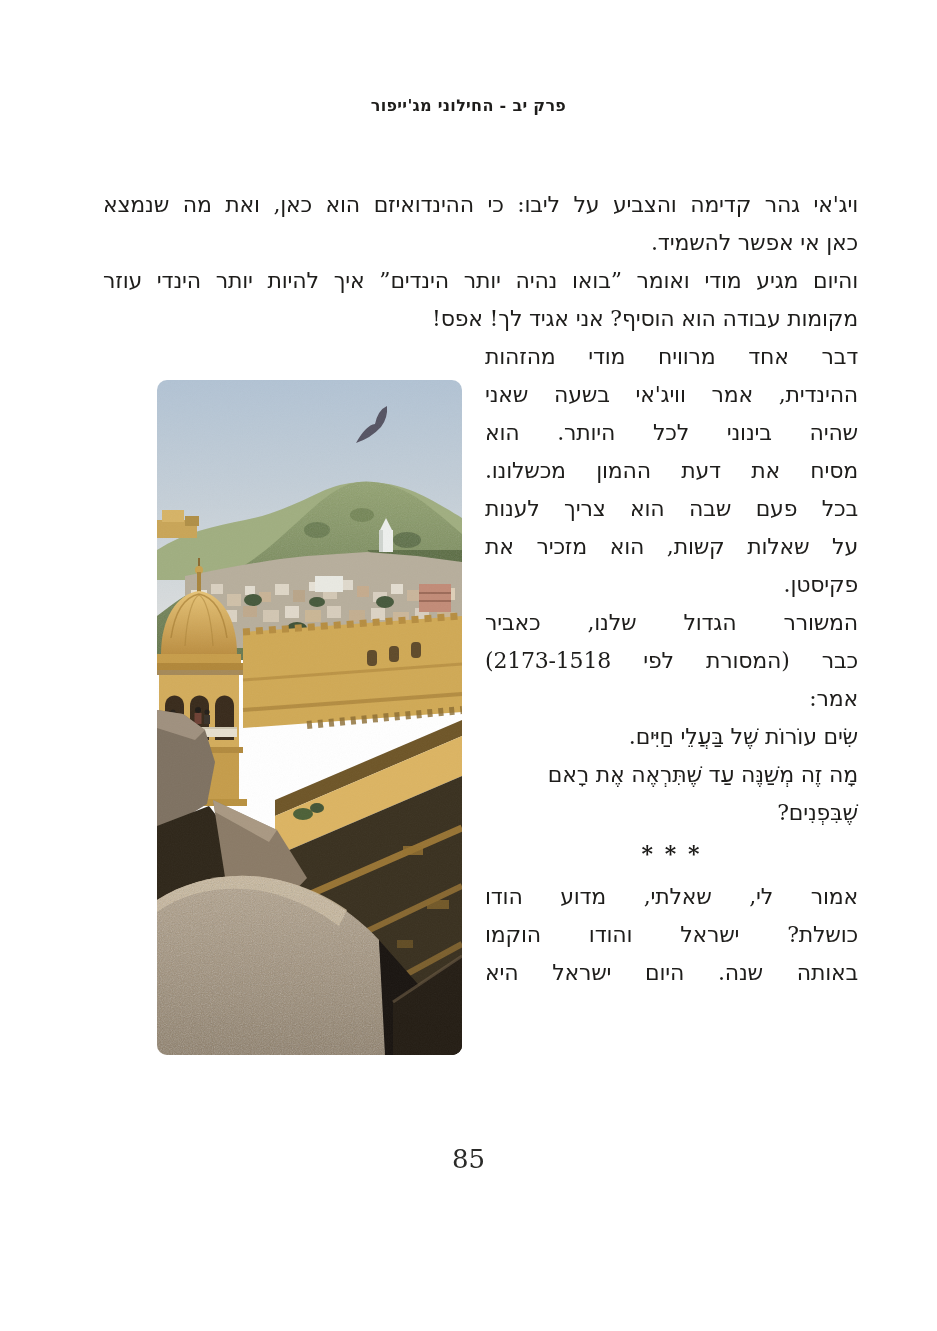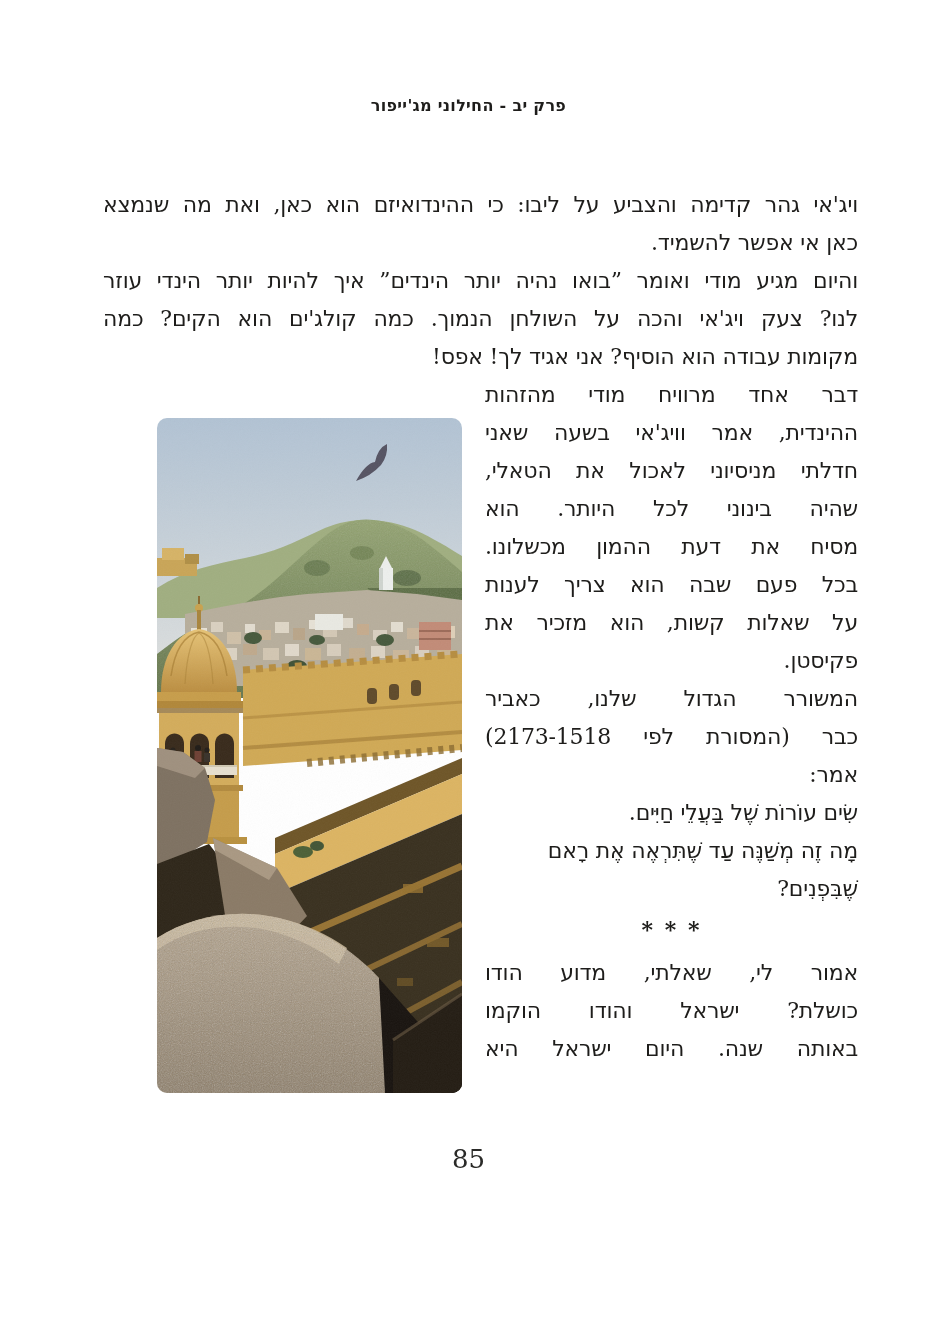--- a/index.html
+++ b/index.html
@@ -25,21 +25,20 @@
 
 <div class="page">
 
   <div class="header">פרק יב  -  החילוני מג'ייפור</div>
 
   <div class="content">
 
     <div class="ln j">ויג'אי גהר קדימה והצביע על ליבו: כי ההינדואיזם הוא כאן, ואת מה שנמצא</div>
     <div class="ln r">כאן אי אפשר להשמיד.</div>
     <div class="ln j">והיום מגיע מודי ואומר ”בואו נהיה יותר הינדים” איך להיות יותר הינדי עוזר</div>
-    <div class="ln j">לנו? צעק ויג'אי והכה על השולחן הנמוך. כמה קולג'ים הוא הקים? כמה</div>
     <div class="ln r">מקומות עבודה הוא הוסיף? אני אגיד לך! אפס!</div>
 
     <div class="photo">
       <svg viewBox="0 0 305 675" width="305" height="675" xmlns="http://www.w3.org/2000/svg">
         <defs>
           <linearGradient id="gsky" x1="0" y1="0" x2="0" y2="1">
             <stop offset="0" stop-color="#b2c3d4"></stop>
               <stop offset="0.6" stop-color="#c9d2d9"></stop>
               <stop offset="1" stop-color="#dadddd"></stop>
           </linearGradient>
@@ -213,21 +212,20 @@
           <path d="M236 622 L305 576 L305 675 L236 675 Z" fill="#241d14"></path>
           <path d="M236 622 L305 576" stroke="#6a5a42" stroke-width="3" opacity="0.6" fill="none"></path>
         </g>
 
         <rect x="0" y="0" width="305" height="675" filter="url(#grain)" opacity="0.05"></rect>
       </svg>
     </div>
 
     <div class="ln j">דבר אחד מרוויח מודי מהזהות</div>
     <div class="ln j">ההינדית, אמר וויג'אי בשעה שאני</div>
-    <div class="ln j">חדלתי מניסיוני לאכול את הטאלי,</div>
     <div class="ln j">שהיה בינוני לכל היותר. הוא</div>
     <div class="ln j">מסיח את דעת ההמון מכשלונו.</div>
     <div class="ln j">בכל פעם שבה הוא צריך לענות</div>
     <div class="ln j">על שאלות קשות, הוא מזכיר את</div>
     <div class="ln r">פקיסטן.</div>
     <div class="ln j">המשורר הגדול שלנו, כאביר</div>
     <div class="ln j">כבר (המסורת לפי 2173-1518)</div>
     <div class="ln r">אמר:</div>
     <div class="ln r">שִׂים עוֹרוֹת שֶׁל בַּעֲלֵי חַיִּים.</div>
     <div class="ln r">מָה זֶה מְשַׁנֶּה עַד שֶׁתִּרְאֶה אֶת רָאם</div>

